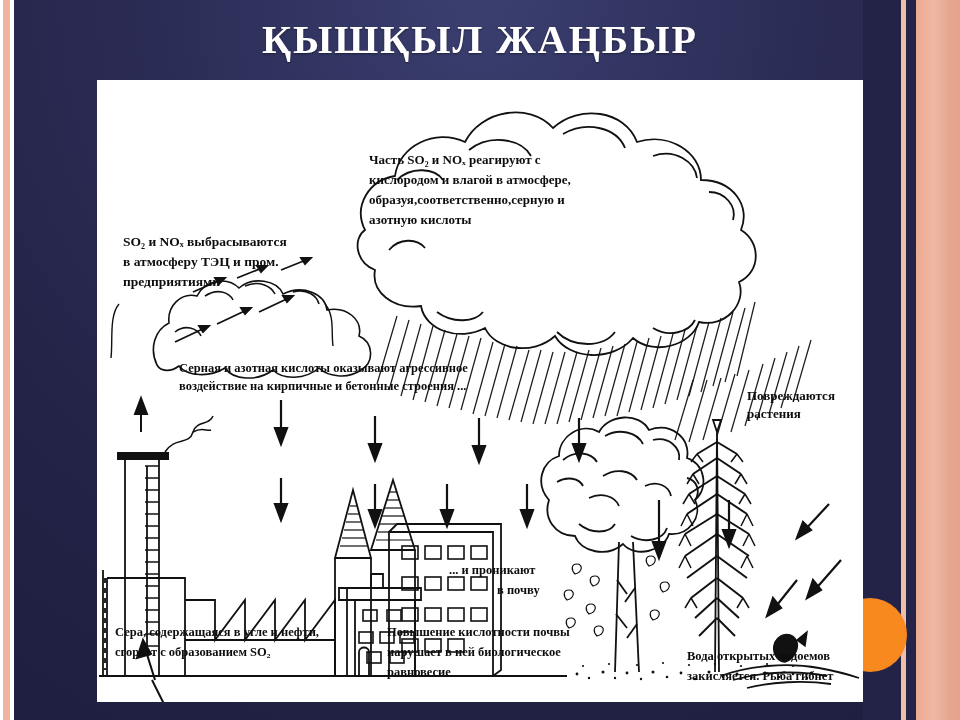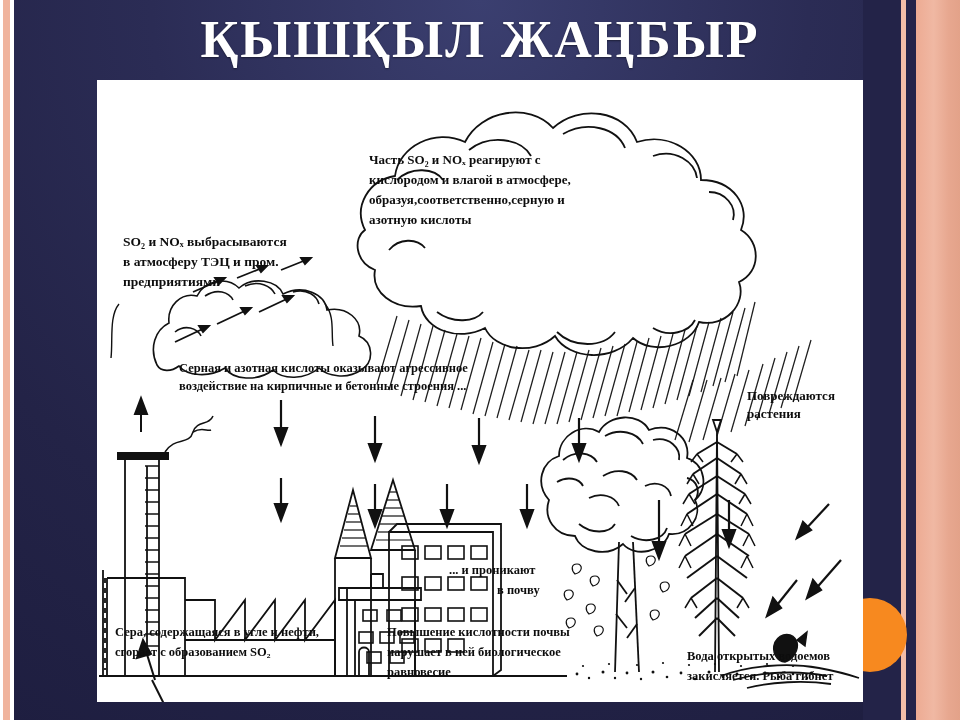--- a/index.html
+++ b/index.html
@@ -68,21 +68,21 @@
   }
 
   
   .title {
     position: absolute;
     left: 97px; top: 8px;
     width: 766px;
     text-align: center;
     color: #ffffff;
     font-family: "Liberation Serif", serif;
-    font-size: 52px;
+    font-size: 40px;
     font-weight: bold;
     letter-spacing: 2px;
     line-height: 64px;
     text-shadow: 0 1px 2px rgba(0,0,0,.45);
     white-space: nowrap;
   }
 
   
   .panel {
     position: absolute;

